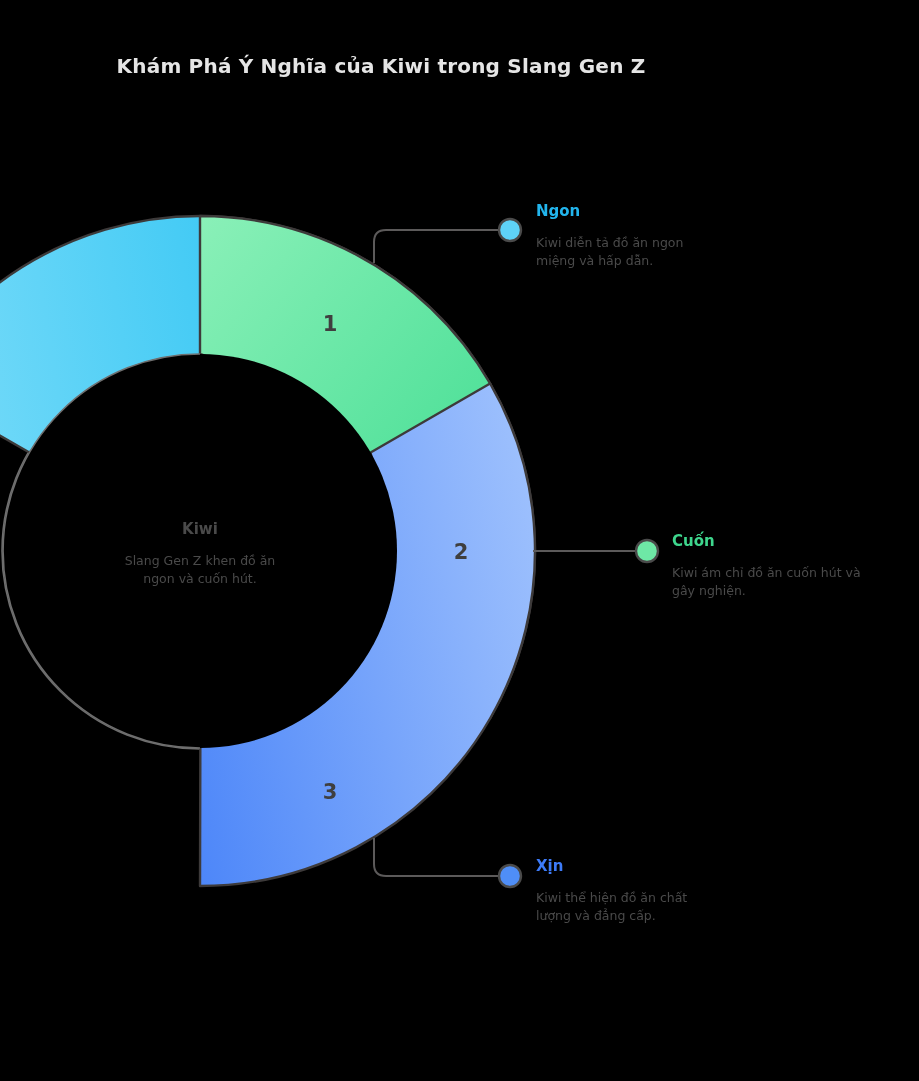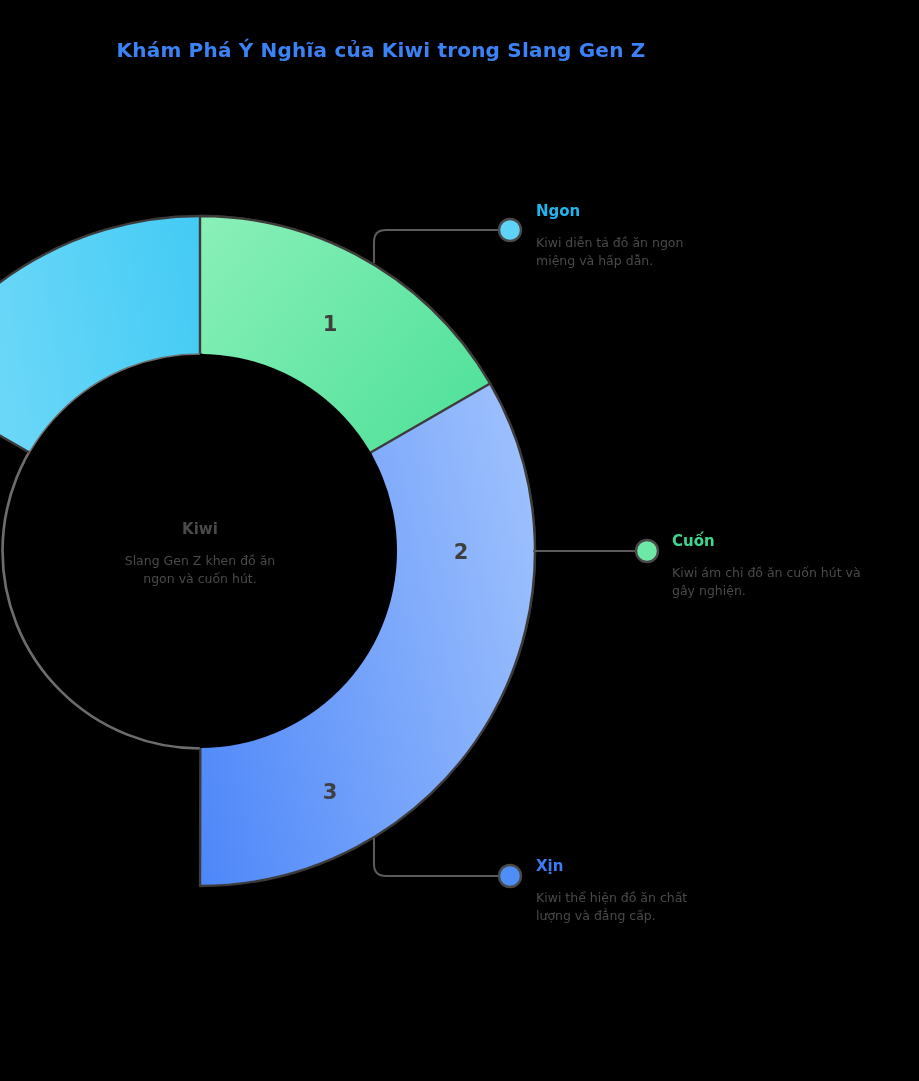--- a/index.html
+++ b/index.html
@@ -16,26 +16,26 @@
   }
   #stage {
     position: absolute;
     left: 0; top: 0;
     width: 919px;
     height: 1081px;
   }
   .page-title {
     position: absolute;
     left: 0;
-    top: 38px;
+    top: 54px;
     width: 762px;
     text-align: center;
     font-size: 20px;
     font-weight: bold;
-    color: #3b82f6;
+    color: #e5e5e5;
     letter-spacing: 0.2px;
   }
   svg.chart {
     position: absolute;
     left: 0;
     top: 0;
     width: 919px;
     height: 1081px;
     display: block;
   }

